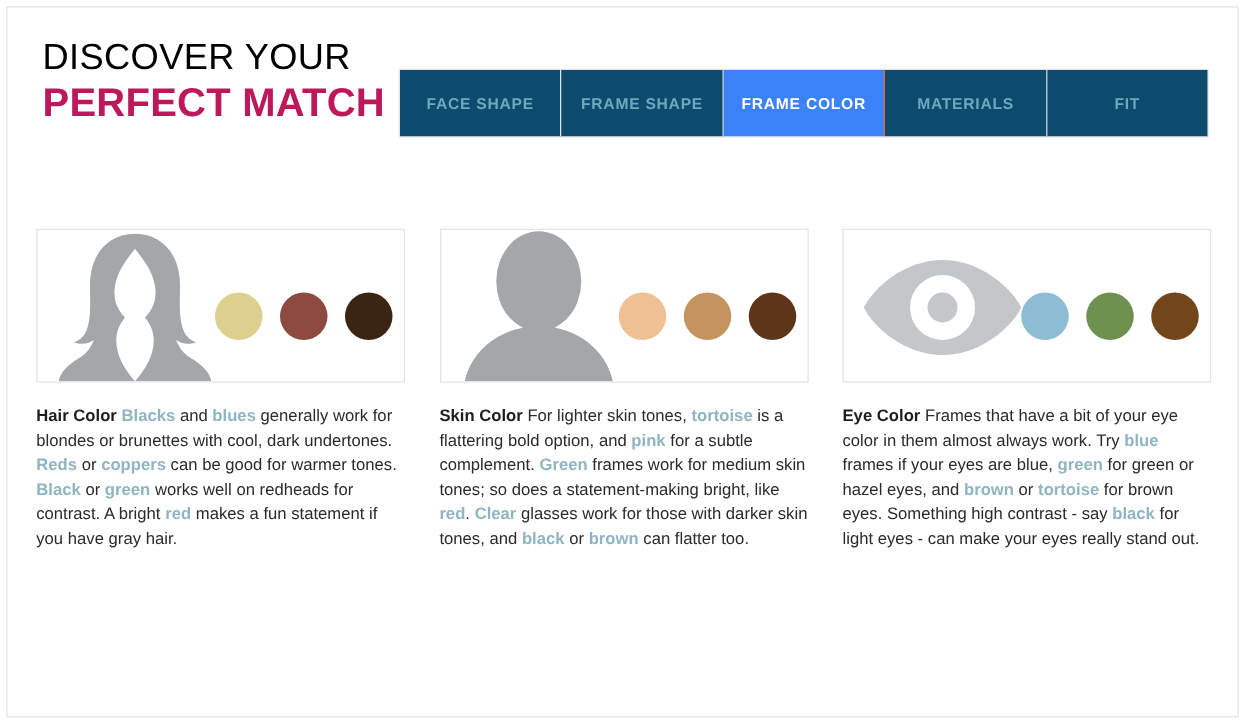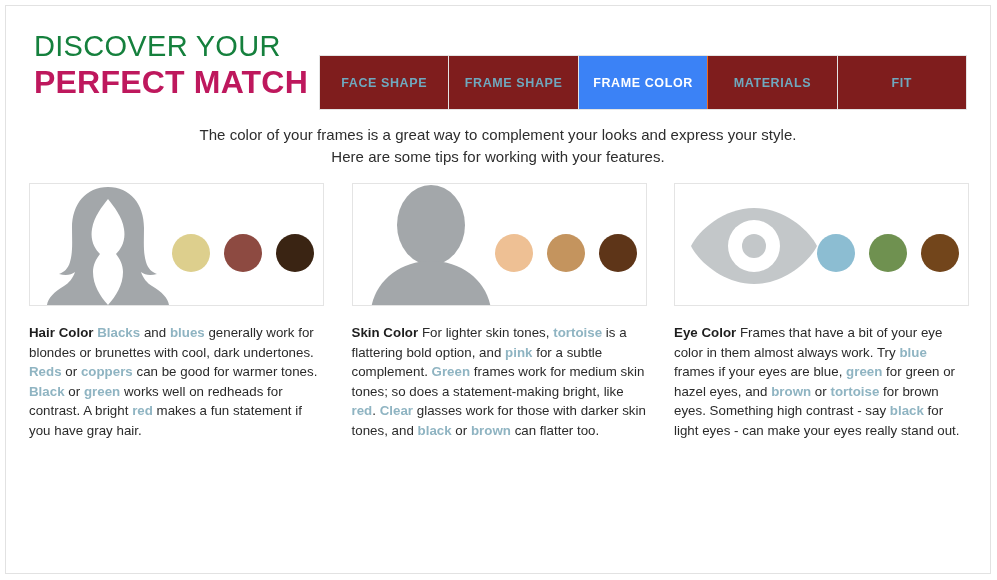--- a/index.html
+++ b/index.html
@@ -35,21 +35,21 @@
   .title-block {
     position: absolute;
     left: 28px;
     top: 23px;
     width: 280px;
   }
   .title-line1 {
     font-size: 29px;
     font-weight: 400;
     letter-spacing: 0.3px;
-    color: #15803d;
+    color: #000000;
     line-height: 34px;
     white-space: nowrap;
   }
   .title-line2 {
     font-size: 32px;
     font-weight: 700;
     letter-spacing: 0.2px;
     color: #be185d;
     line-height: 38px;
     white-space: nowrap;
@@ -71,21 +71,21 @@
     flex: 1 1 0;
     display: flex;
     align-items: center;
     justify-content: center;
     border-right: 1px solid #e4e4e4;
     box-sizing: border-box;
     font-size: 12.5px;
     font-weight: 700;
     letter-spacing: 0.6px;
     color: #6fa8be;
-    background: #7f1d1d;
+    background: #0c4a6e;
     text-align: center;
     user-select: none;
   }
   .tab:last-child { border-right: none; }
   .tab.active {
     background: #3b82f6;
     color: #ffffff;
     border-right-color: #ee6a1e;
   }
 
@@ -173,24 +173,20 @@
 
     <div class="tabs" id="tabs">
         <div class="tab">FACE SHAPE</div>
         <div class="tab">FRAME SHAPE</div>
         <div class="tab active">FRAME COLOR</div>
         <div class="tab">MATERIALS</div>
         <div class="tab">FIT</div>
       </div>
   </div>
 
-  <div class="intro">
-    <div>The color of your frames is a great way to complement your looks and express your style.</div>
-    <div>Here are some tips for working with your features.</div>
-  </div>
 
   <div class="cards" id="cards">
       <div class="card">
         <div class="card-figure">
           <div class="silhouette"><svg viewBox="0 0 130 122" width="130" height="122" aria-hidden="true">
               <path fill="#a3a7aa" d="M65 4c-22 0-36 17-36 41 0 13 1 24 -2 34 -2 7 -6 10 -11 12 7 2 12 1 16 -2 -2 6 -6 11 -11 14 -10 6 -16 12 -17 19h122c-1 -7 -7 -13 -17 -19 -5 -3 -9 -8 -11 -14 4 3 9 4 16 2 -5 -2 -9 -5 -11 -12 -3 -10 -2 -21 -2 -34 0 -24 -14 -41 -36 -41z"></path>
               <path fill="#ffffff" d="M65 16c-6 8 -14 17 -16 30 -2 12 3 20 8 25 -4 5 -7 11 -7 18 0 13 7 24 15 33 8 -9 15 -20 15 -33 0 -7 -3 -13 -7 -18 5 -5 10 -13 8 -25 -2 -13 -10 -22 -16 -30z"></path>
             </svg></div>
           <div class="swatches">
             <div class="swatch" style="background: rgb(221, 207, 141);"></div>

